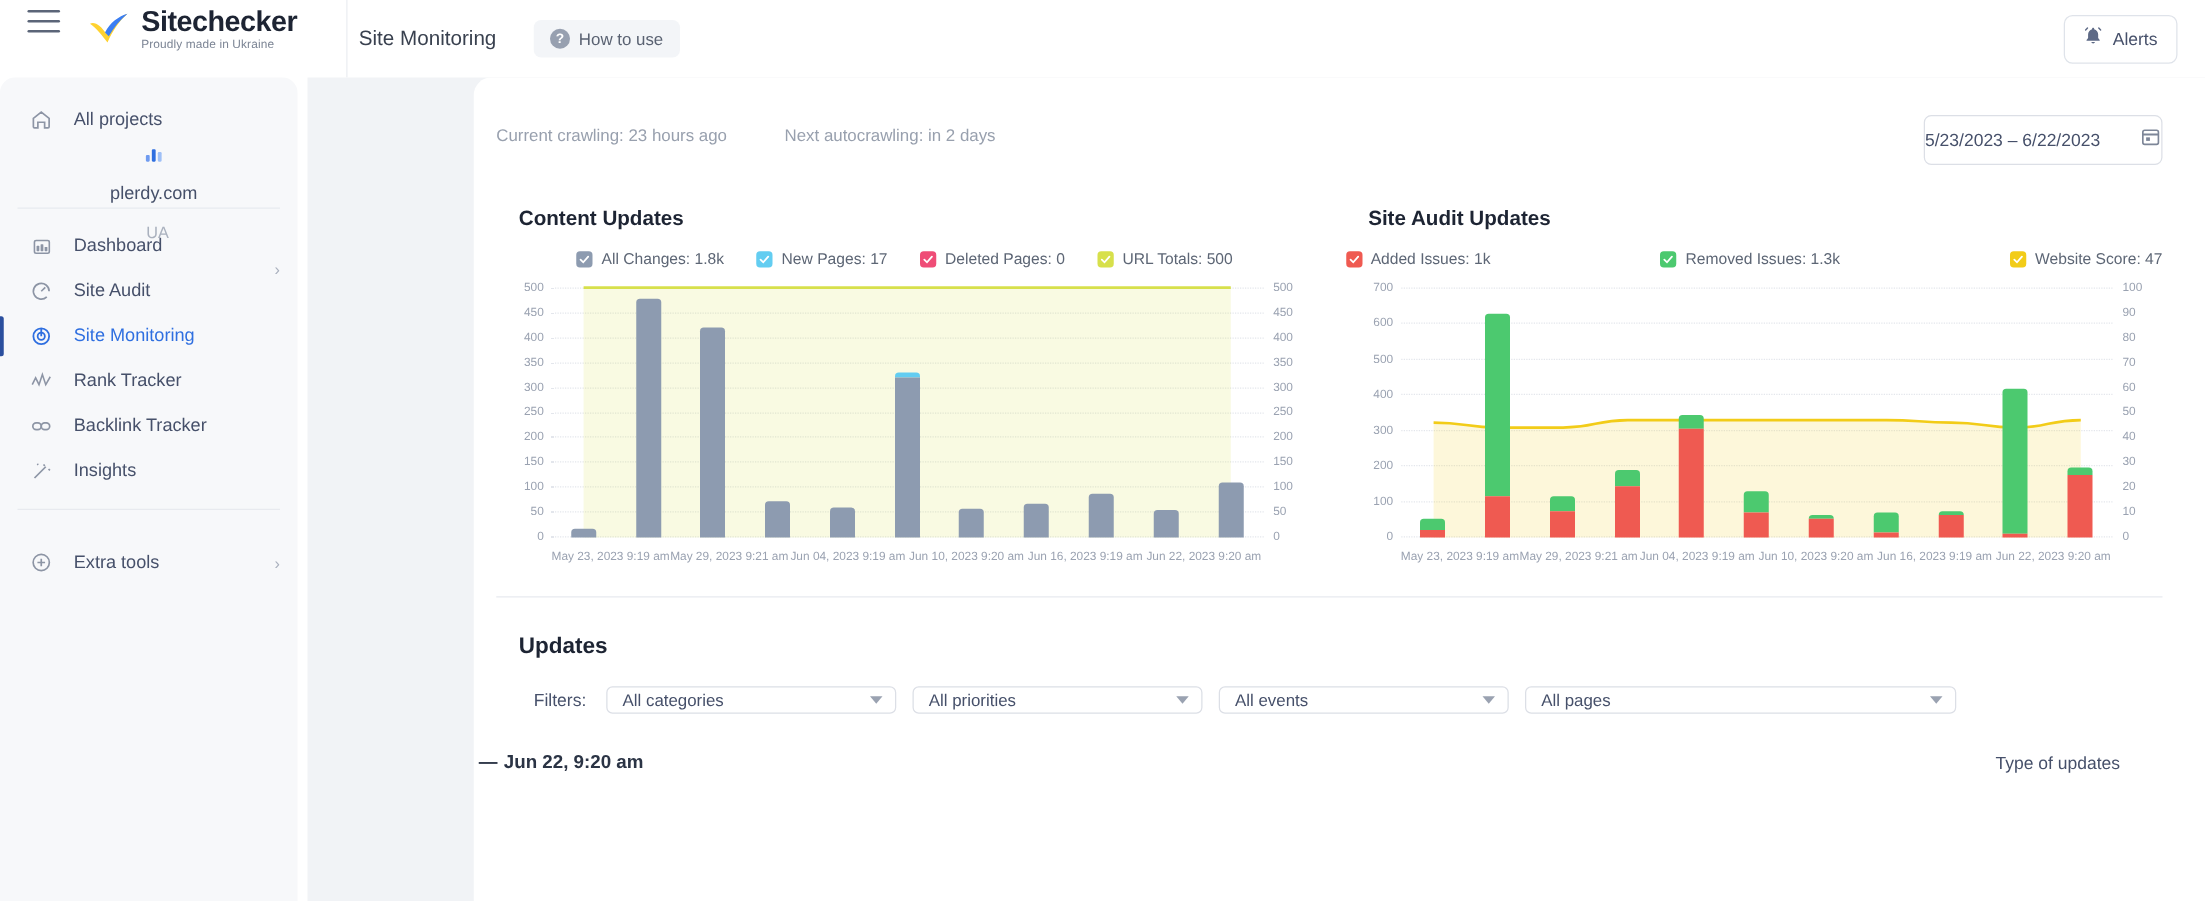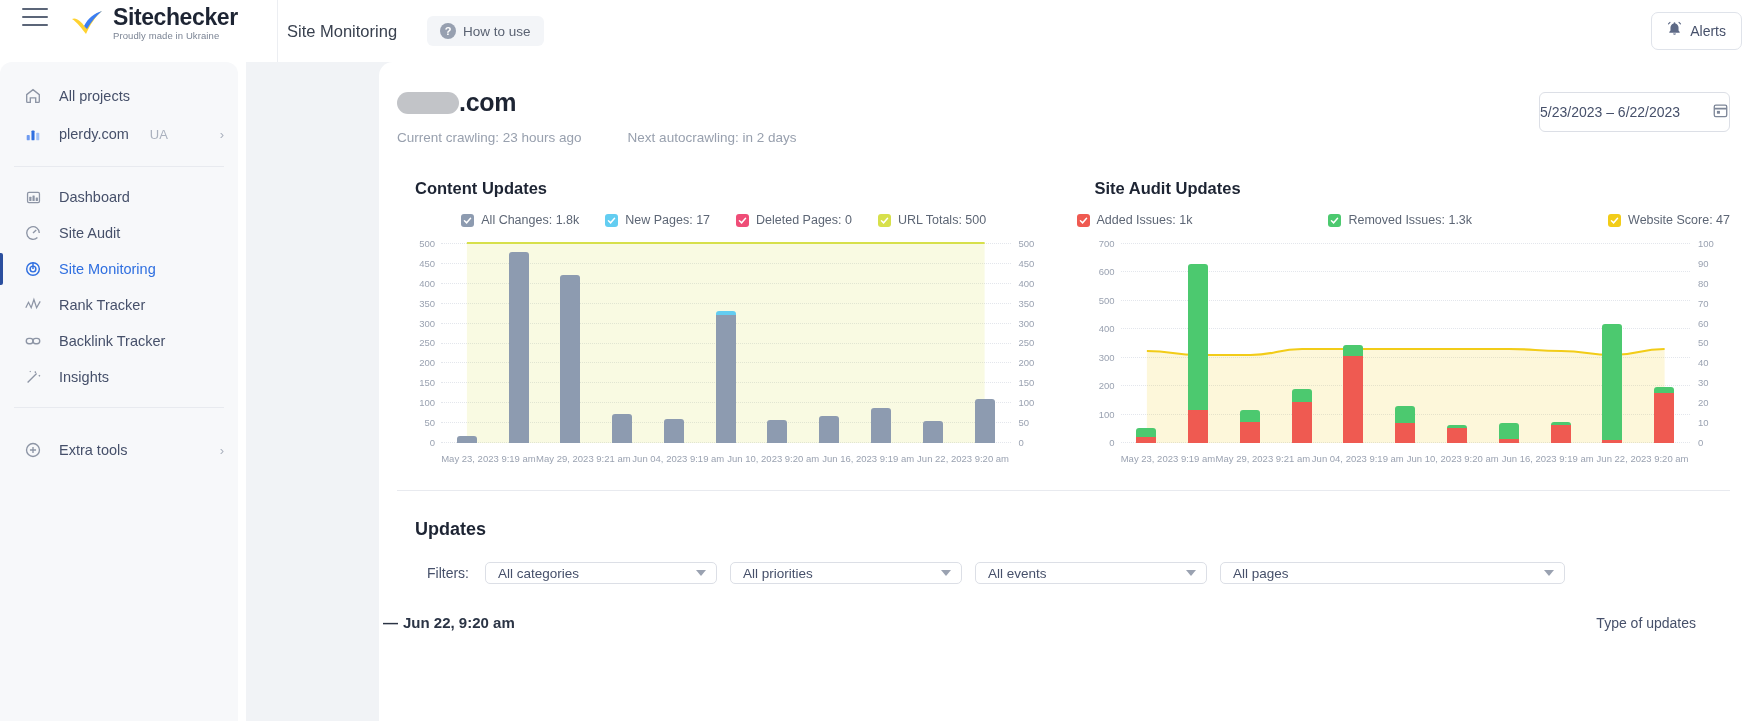--- a/index.html
+++ b/index.html
@@ -45,21 +45,21 @@
   .side-sep { height: 1px; background: #e8eaef; margin: 6px 14px; }
   .side-item { position: relative; display: flex; align-items: center; gap: 15px; height: 36px; padding: 0 14px 0 22px;
                cursor: pointer; font-size: 14.5px; color: #46506a; }
   .side-item .ico { width: 22px; height: 22px; display: flex; align-items: center; justify-content: center; color: #8d95a5; }
   .side-item.active { color: #2f6fe0; }
   .side-item.active .ico { color: #2f6fe0; }
   .side-item.active::before { content: ""; position: absolute; left: 0; top: 2px; bottom: 2px; width: 3px;
                               background: #2b4f9e; border-radius: 0 2px 2px 0; }
   .side-item .tag { font-size: 13px; color: #aab1be; margin-left: 6px; }
   .side-item .chev { margin-left: auto; color: #aab1be; font-size: 13px; }
-  .proj-row { height: 40px; }
+  .proj-row { height: 40px; flex-direction: column; }
 
   
   .main { flex: 1; background: #f1f3f6; overflow: hidden; position: relative; }
   .panel { position: absolute; left: 133px; right: 0px; top: 0; bottom: 0; background: #fff; border-radius: 14px 0 0 0;
            padding: 0; overflow: hidden; }
   .panel-inner { padding: 26px 34px 0 18px; }
 
   .site-head { display: flex; align-items: flex-start; }
   .site-title { display: flex; align-items: center; font-size: 25px; font-weight: 700; color: #1d2433; letter-spacing: -.3px; }
   .redacted { display: inline-block; width: 62px; height: 22px; border-radius: 11px; background: #c2c4c8; }
@@ -257,24 +257,20 @@
         </div>
       </div>
     </div>
 
     <div class="main">
       <div class="panel">
         <div class="panel-inner">
 
           <div class="site-head">
             <div>
-              <div class="site-title">
-                <span class="redacted"></span>
-                <span>.com</span>
-              </div>
               <div class="site-sub">
                 <span>Current crawling: 23 hours ago</span>
                 <span>Next autocrawling: in 2 days</span>
               </div>
             </div>
             <div class="daterange">
               <span class="val">5/23/2023 – 6/22/2023</span>
               <span class="cal">
                 <svg width="17" height="17" viewBox="0 0 18 18" fill="none" stroke="currentColor" stroke-width="1.4">
                     <rect x="2.4" y="3.4" width="13.2" height="12" rx="1.6"></rect>

